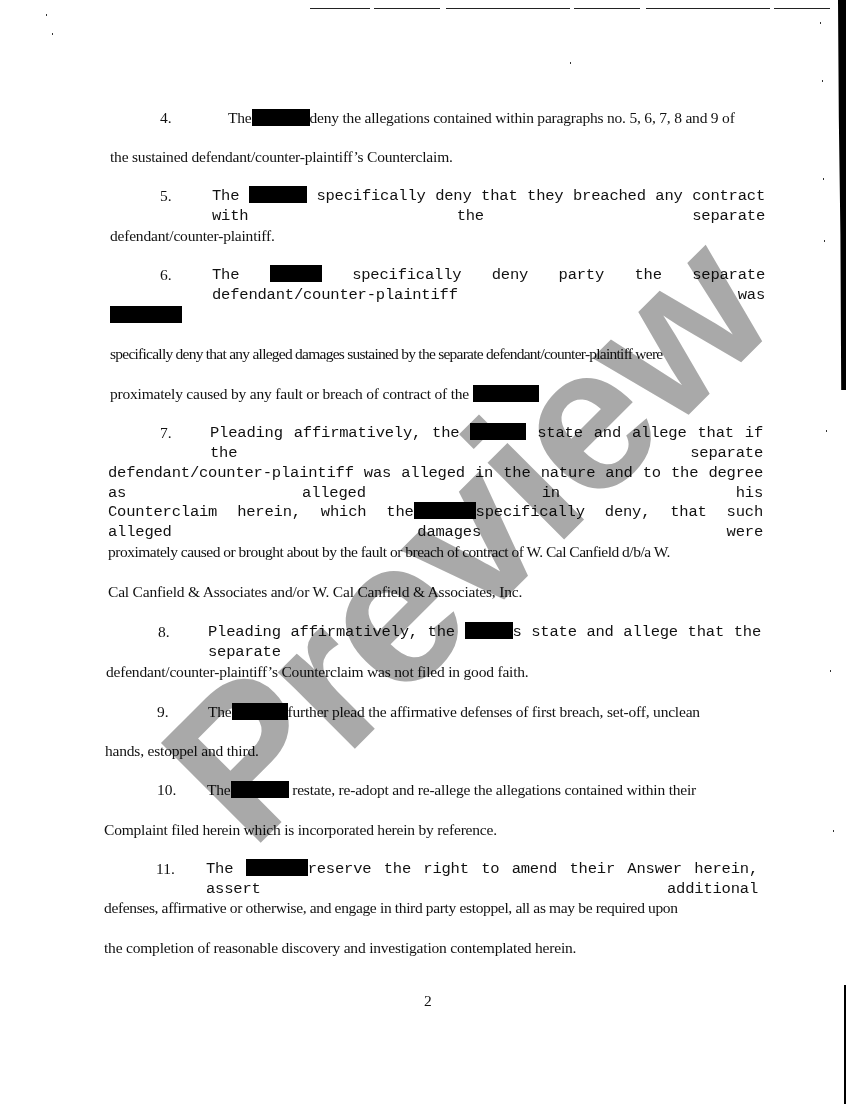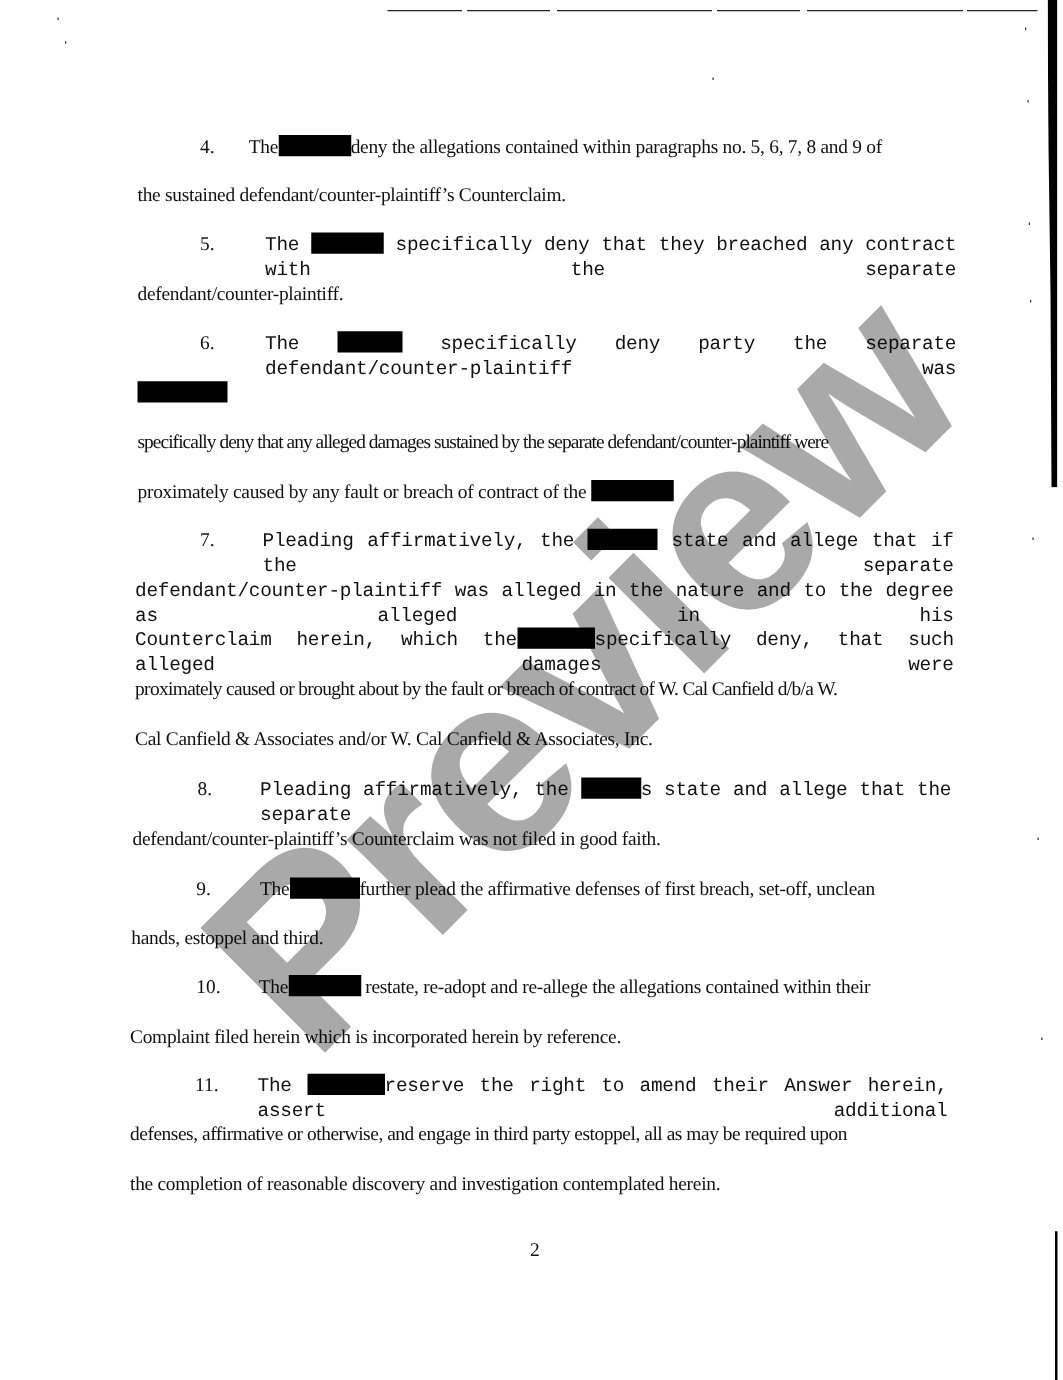--- a/index.html
+++ b/index.html
@@ -108,21 +108,21 @@
   <div class="speck" style="left:822px;top:80px"></div>
   <div class="speck" style="left:823px;top:178px"></div>
   <div class="speck" style="left:824px;top:240px"></div>
   <div class="speck" style="left:826px;top:430px"></div>
   <div class="speck" style="left:830px;top:670px"></div>
   <div class="speck" style="left:833px;top:830px"></div>
   <div class="speck" style="left:570px;top:62px"></div>
 
   <div>
     <span class="num" style="left:160px;top:108px">4.</span>
-    <div class="line" style="left:199px;top:108px;width:553px">
+    <div class="line" style="left:228px;top:108px;width:553px">
       <span>The</span><span class="redact" style="width:58px"></span><span>deny the allegations contained within paragraphs no. 5, 6, 7, 8 and 9 of</span>
     </div>
     <div class="line" style="left:110px;top:147px">the sustained defendant/counter-plaintiff’s Counterclaim.</div>
   </div>
 
   <div>
     <span class="num" style="left:160px;top:186px">5.</span>
     <div class="line justify" style="left:212px;top:186px;width:553px">
       <span>The</span> <span class="redact" style="width:58px"></span> <span>specifically deny that they breached any contract with the separate</span>
     </div>

